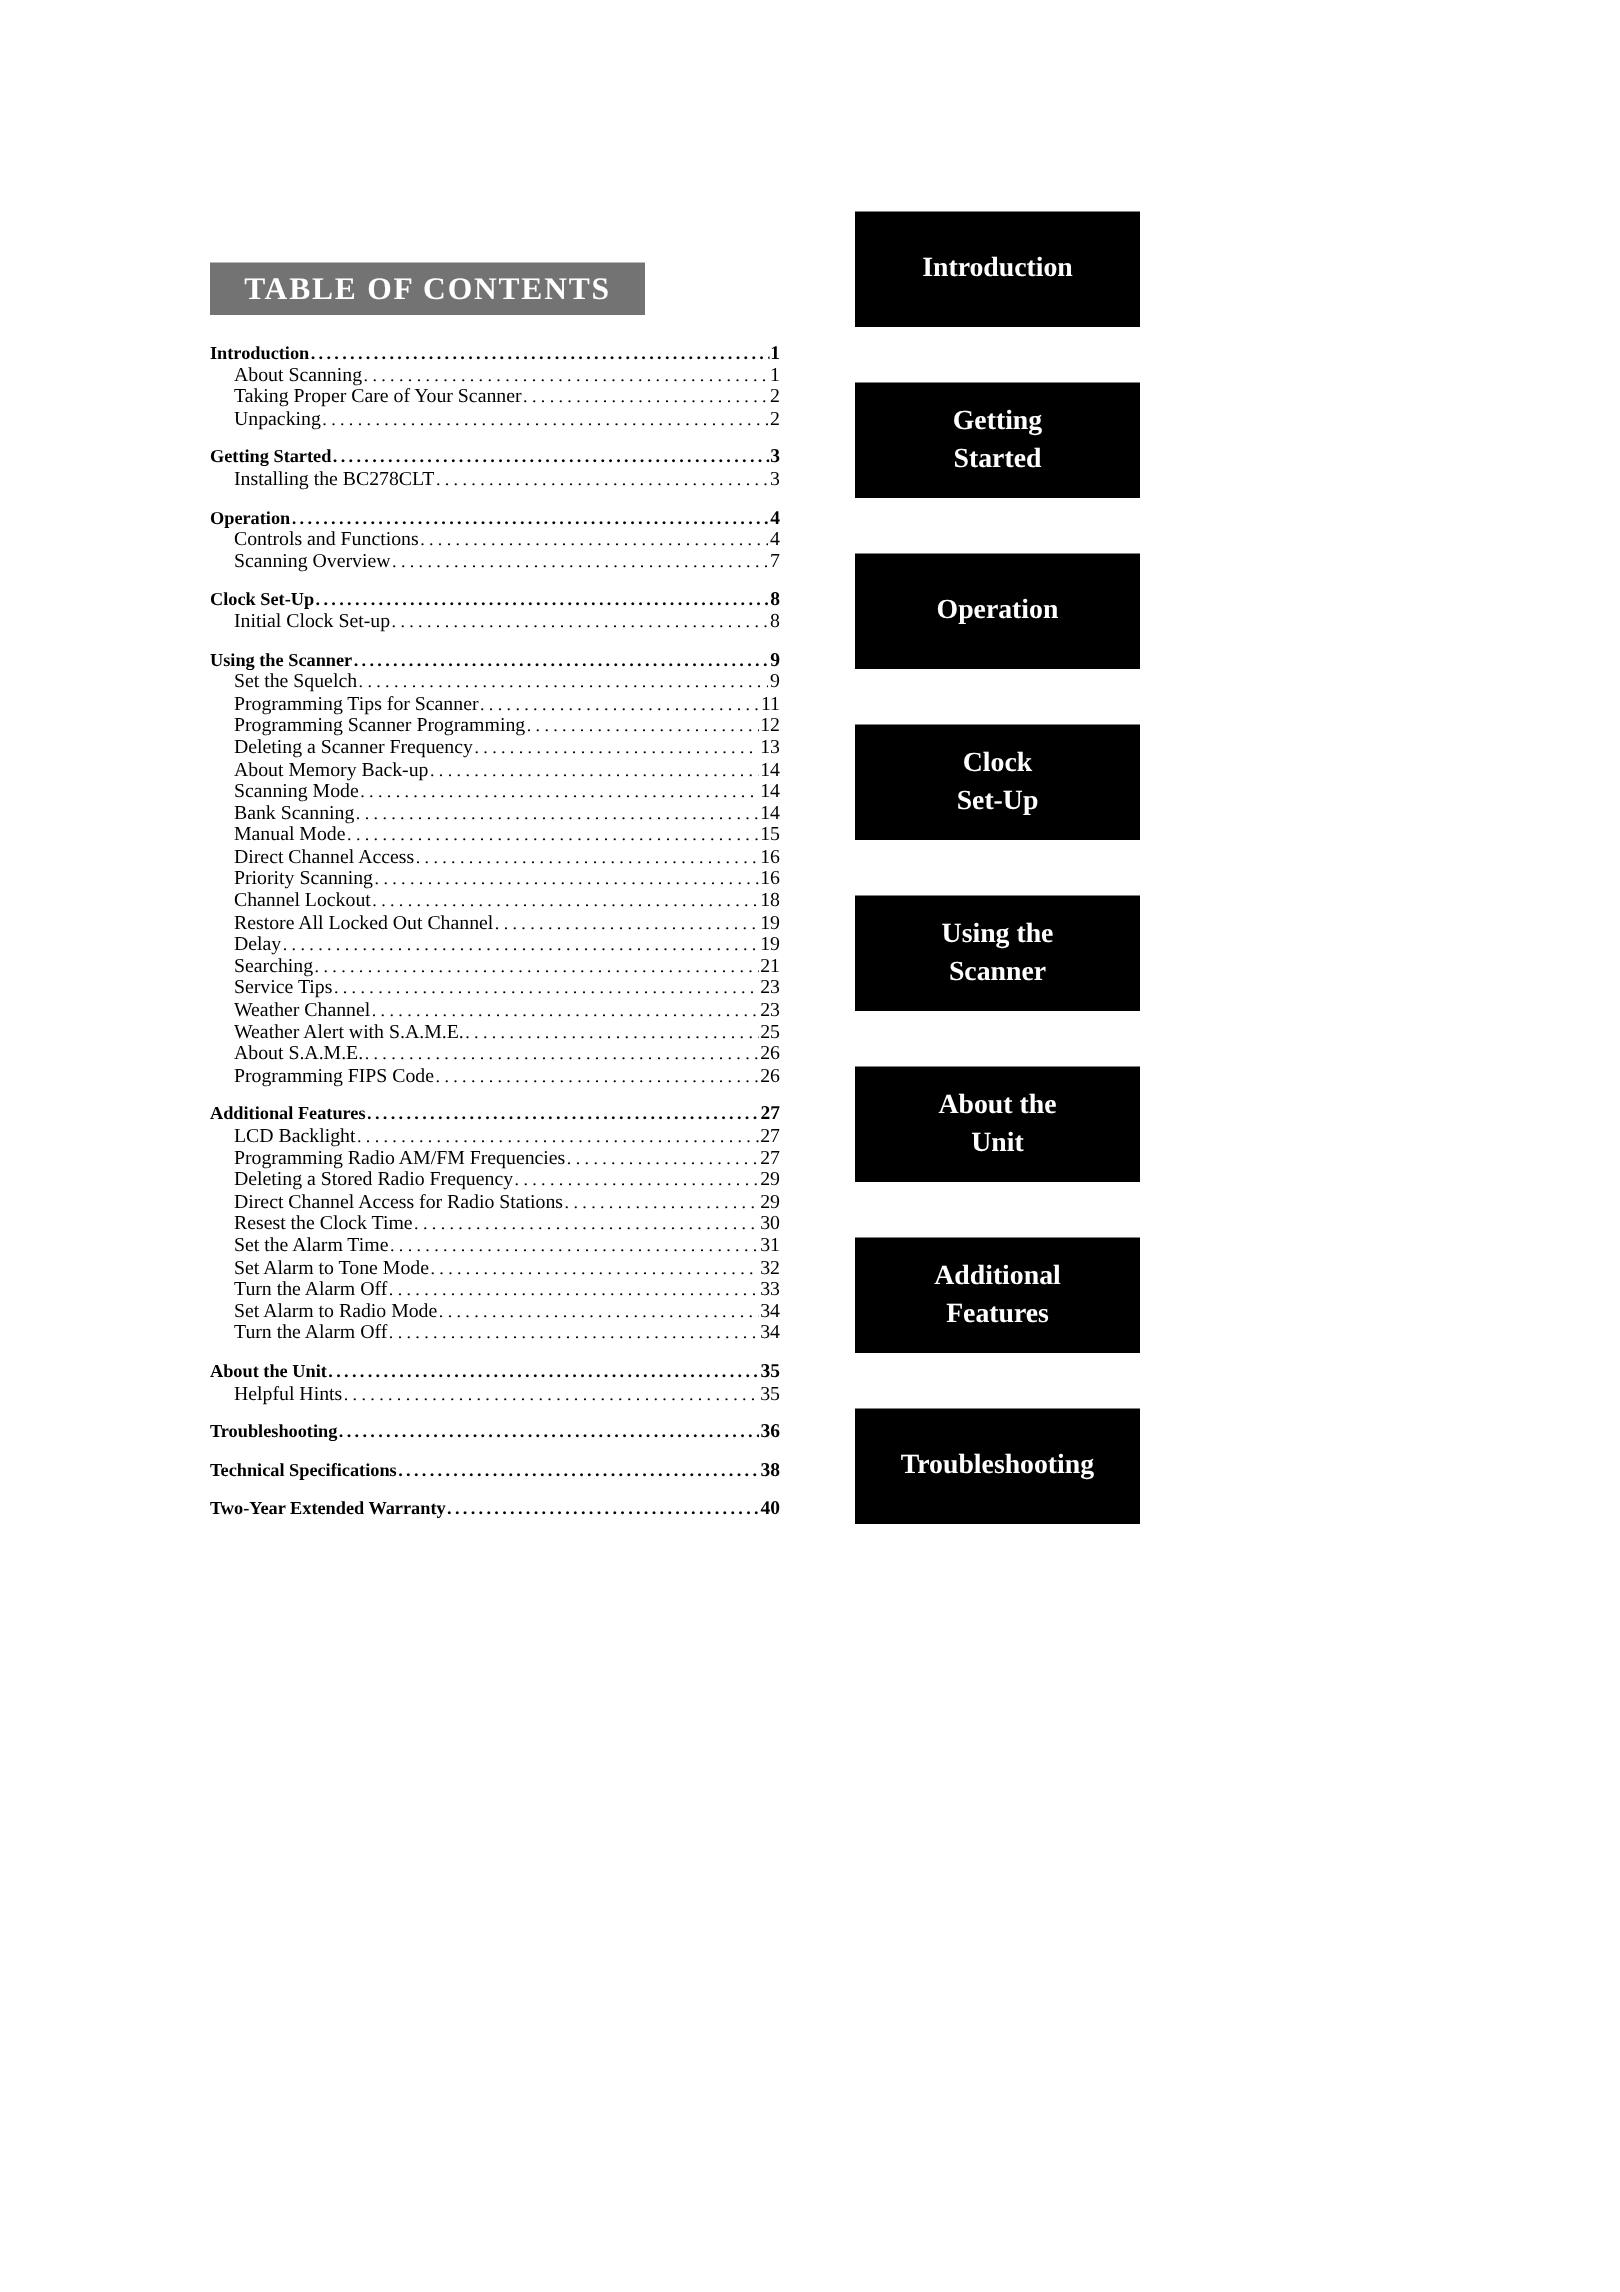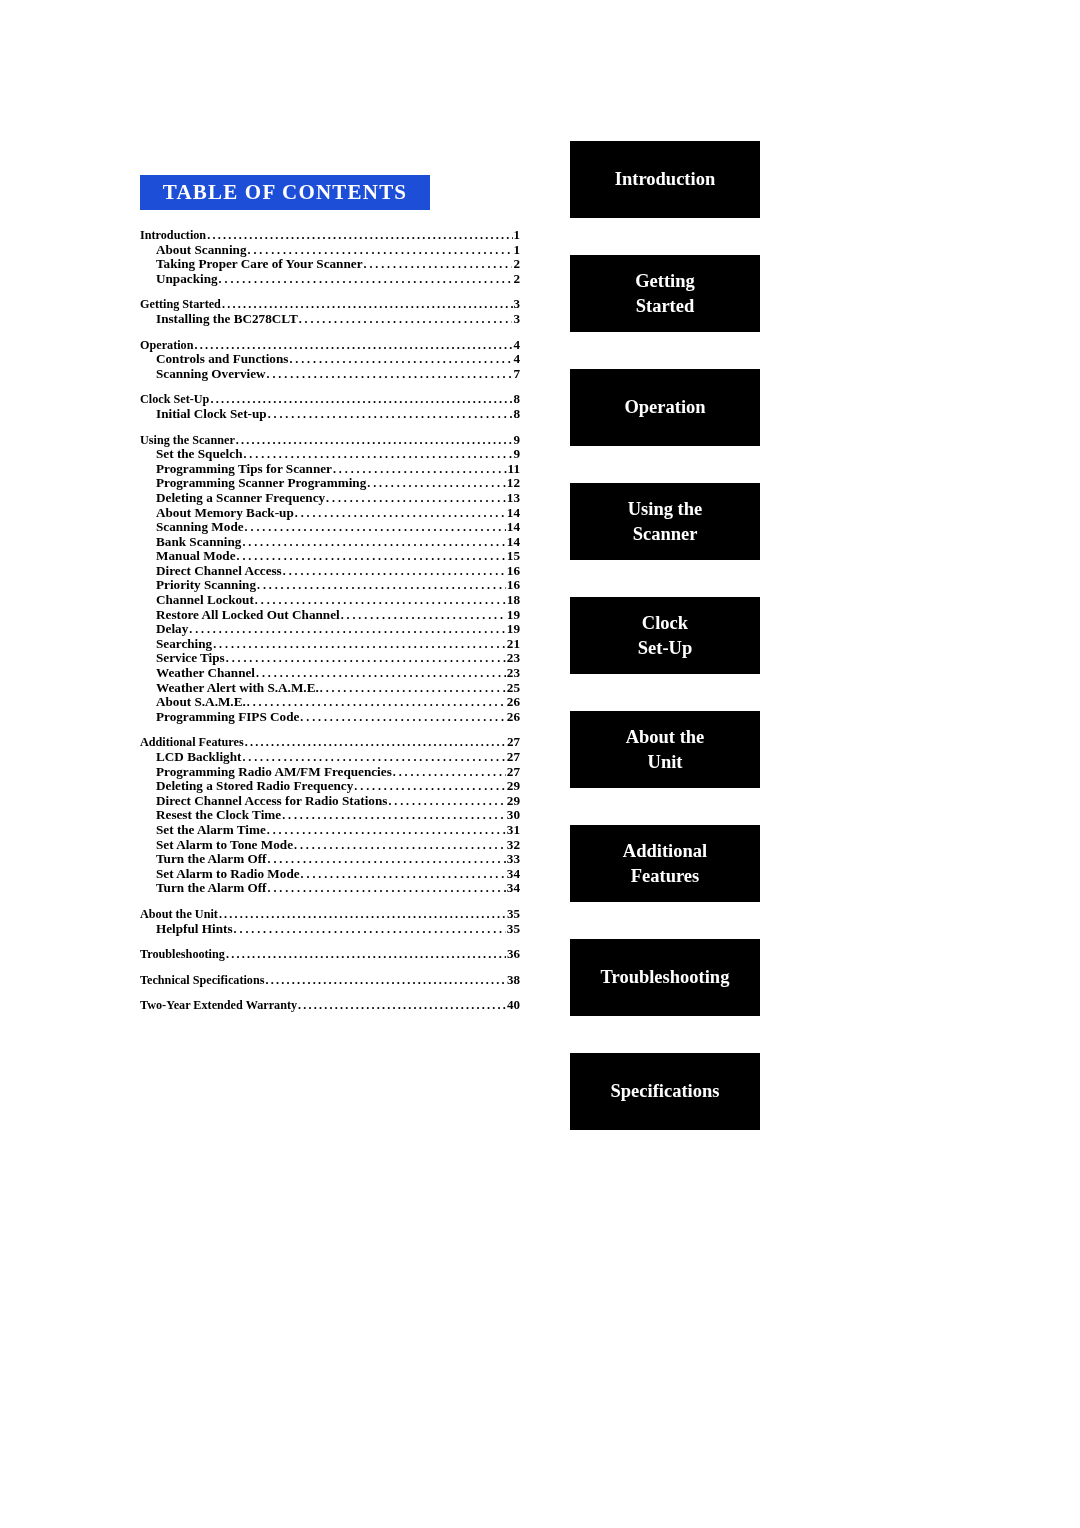--- a/index.html
+++ b/index.html
@@ -18,21 +18,21 @@
 
   
   #toc-column {
     position: absolute;
     left: 140px;
     top: 175px;
     width: 380px;
   }
 
   #toc-title-banner {
-    background: #1d4ed8;
+    background: #737373;
     width: 290px;
     height: 35px;
     display: flex;
     align-items: center;
     justify-content: center;
     margin-bottom: 18px;
   }
   #toc-title-banner .banner-text {
     color: #ffffff;
     font-family: "Liberation Serif", "DejaVu Serif", serif;
@@ -76,21 +76,21 @@
   
   .toc-row.main {
     font-weight: bold;
     font-size: 12.2px;
   }
   .toc-row.main .leader { letter-spacing: 2.2px; font-size: 12.2px; }
   .toc-row.main .entry-page { font-size: 13px; }
 
   
   .toc-row.sub {
-    font-weight: bold;
+    font-weight: normal;
     font-size: 13.2px;
     padding-left: 16px;
     width: 364px;
   }
   .toc-row.sub .leader { letter-spacing: 2.9px; font-size: 12px; }
 
   
   #tabs-column {
     position: absolute;
     left: 570px;
@@ -389,34 +389,31 @@
       <span class="tab-label">Introduction</span>
     </div>
     <div class="tab-block" style="height: 77px; margin-top: 16px;">
       <span class="tab-label">Getting
 Started</span>
     </div>
     <div class="tab-block" style="height: 77px;">
       <span class="tab-label">Operation</span>
     </div>
     <div class="tab-block" style="height: 77px;">
+      <span class="tab-label">Clock
+Set-Up</span>
+    </div>
+    <div class="tab-block" style="height: 77px;">
       <span class="tab-label">Using the
 Scanner</span>
     </div>
     <div class="tab-block" style="height: 77px;">
-      <span class="tab-label">Clock
-Set-Up</span>
-    </div>
-    <div class="tab-block" style="height: 77px;">
       <span class="tab-label">About the
 Unit</span>
     </div>
     <div class="tab-block" style="height: 77px;">
       <span class="tab-label">Additional
 Features</span>
     </div>
     <div class="tab-block" style="height: 77px;">
       <span class="tab-label">Troubleshooting</span>
     </div>
-    <div class="tab-block" style="height: 77px;">
-      <span class="tab-label">Specifications</span>
-    </div>
   </div>
 
 </body></html>

